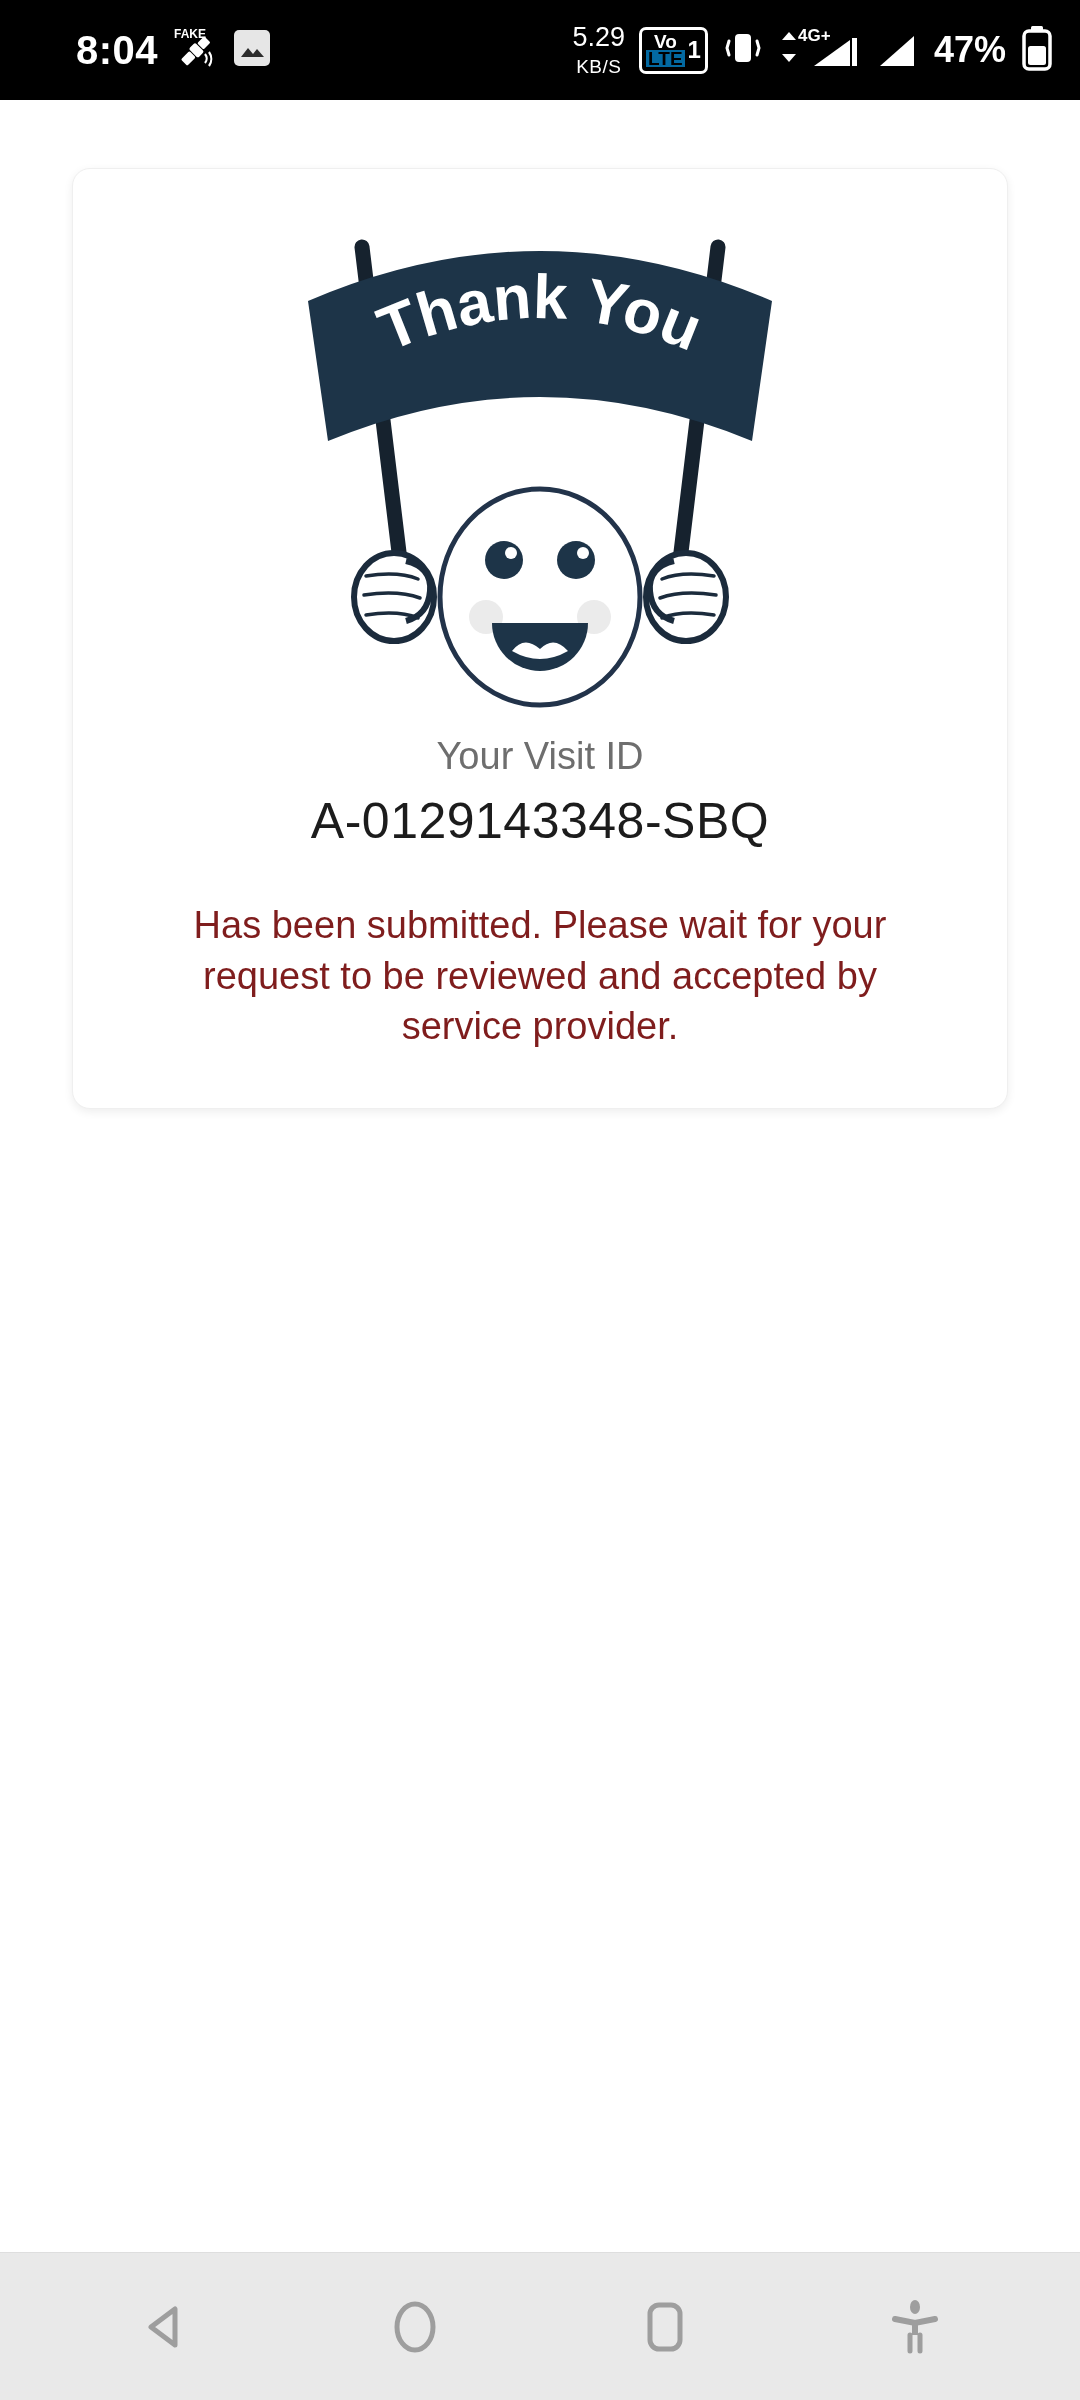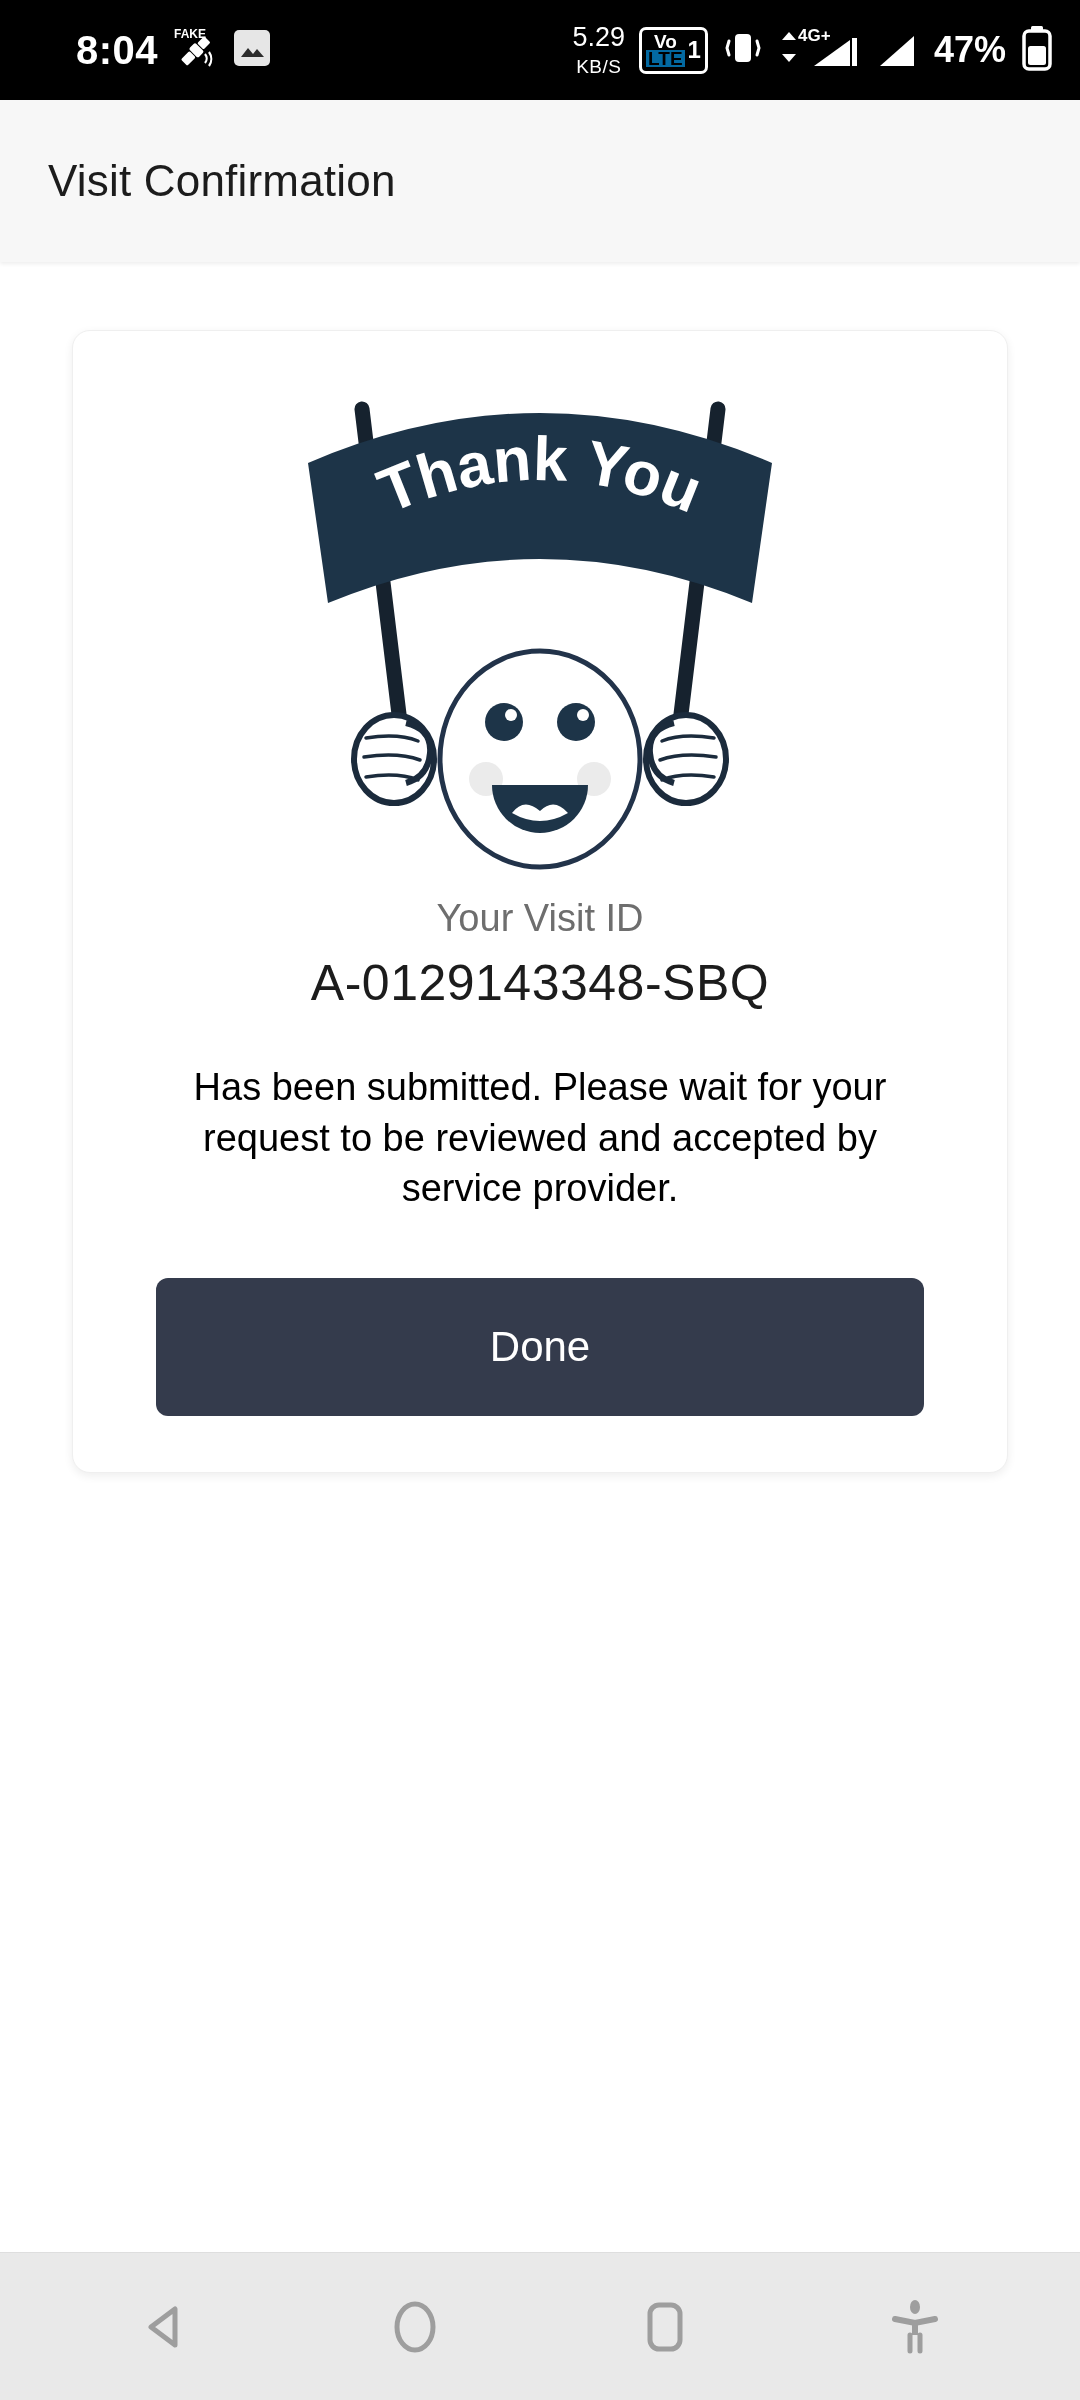--- a/index.html
+++ b/index.html
@@ -55,21 +55,21 @@
     display:flex; flex-direction:column; align-items:center;
   }
   .illustration { width:500px; height:530px; margin-top:12px; }
   .visit-id-label {
     font-size:38px; color:#6e6e6e; font-weight:400;
   }
   .visit-id-value {
     font-size:50px; color:#1c1c1c; margin-top:14px; font-weight:400; letter-spacing:0.5px;
   }
   .status-message {
-    font-size:38px; color:#000000; text-align:center;
+    font-size:38px; color:#7f1d1d; text-align:center;
     line-height:1.33; margin-top:50px; max-width:790px; font-weight:400;
   }
   .done-button {
     margin-top:64px; width:768px; height:138px;
     background:#343b4c; color:#ffffff;
     border:none; border-radius:12px;
     font-size:42px; font-family:"Liberation Sans", sans-serif;
     font-weight:400; cursor:pointer;
     display:flex; align-items:center; justify-content:center;
   }
@@ -165,23 +165,20 @@
       <span>
         <svg width="34" height="48" viewBox="0 0 34 48">
           <rect x="11" y="2" width="12" height="5" rx="1.5" fill="#fff"></rect>
           <rect x="4" y="7" width="26" height="38" rx="5" fill="none" stroke="#fff" stroke-width="3.5"></rect>
           <rect x="8" y="22" width="18" height="19" rx="2.5" fill="#fff"></rect>
         </svg>
       </span>
     </div>
   </div>
 
-  <div class="app-bar">
-    <span class="app-bar-title">Visit Confirmation</span>
-  </div>
 
   <div class="content">
 
     <div class="card">
 
       <div class="illustration">
         <svg viewBox="0 0 500 530" width="500" height="530">
 
           <g stroke="#16222e" stroke-width="15" stroke-linecap="round" fill="none">
             <line x1="72" y1="42" x2="112" y2="372"></line>
@@ -231,21 +228,20 @@
             <path d="M202 418 L298 418 A48 48 0 0 1 202 418 Z" fill="#1d3448"></path>
             <path d="M222 446 q12 -16 28 -2 q14 -14 28 2 q-28 16 -56 0 z" fill="#ffffff"></path>
           </g>
         </svg>
       </div>
 
       <div class="visit-id-label">Your Visit ID</div>
       <div class="visit-id-value">A-0129143348-SBQ</div>
       <div class="status-message">Has been submitted. Please wait for your request to be reviewed and accepted by service provider.</div>
 
-      <button class="done-button">Done</button>
     </div>
 
   </div>
 
   <div class="nav-bar">
     <div class="nav-btn">
       <svg width="64" height="64" viewBox="0 0 64 64">
         <path d="M42 14 L42 50 L18 32 Z" fill="none" stroke="#9e9e9e" stroke-width="5" stroke-linejoin="round"></path>
       </svg>
     </div>

